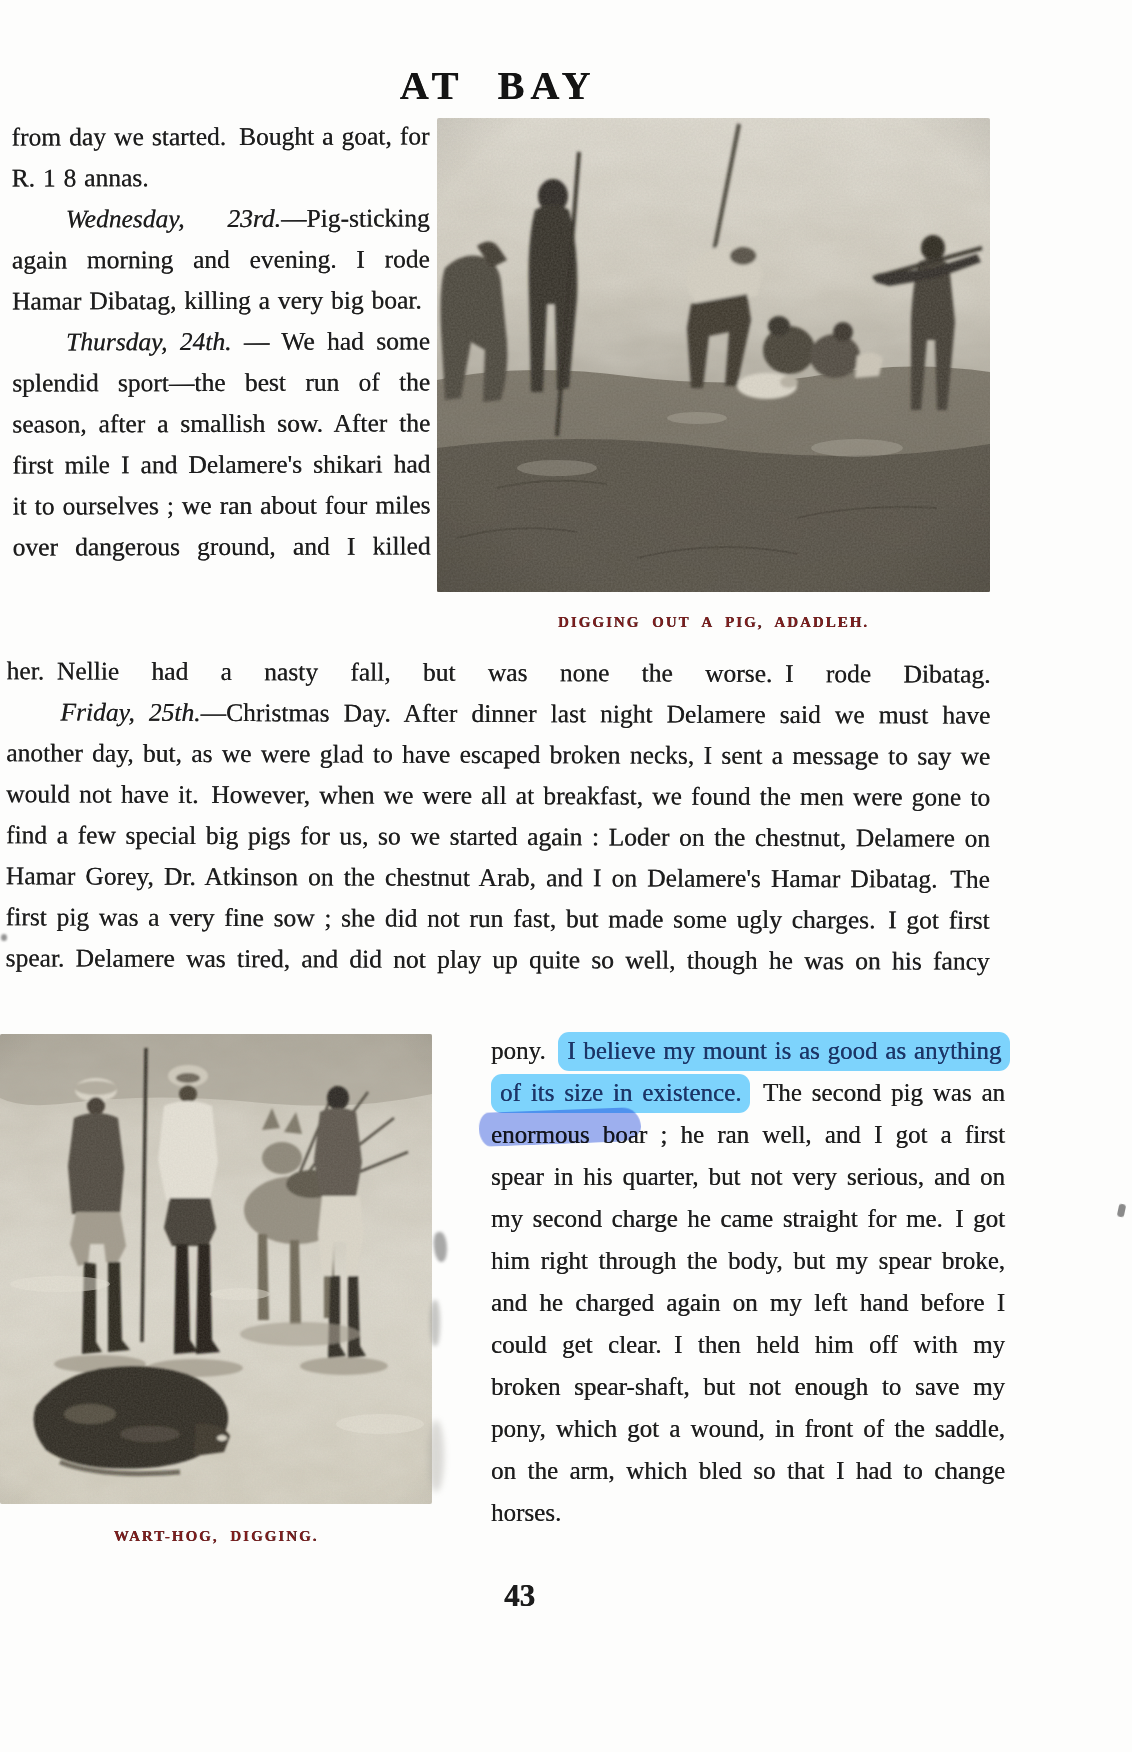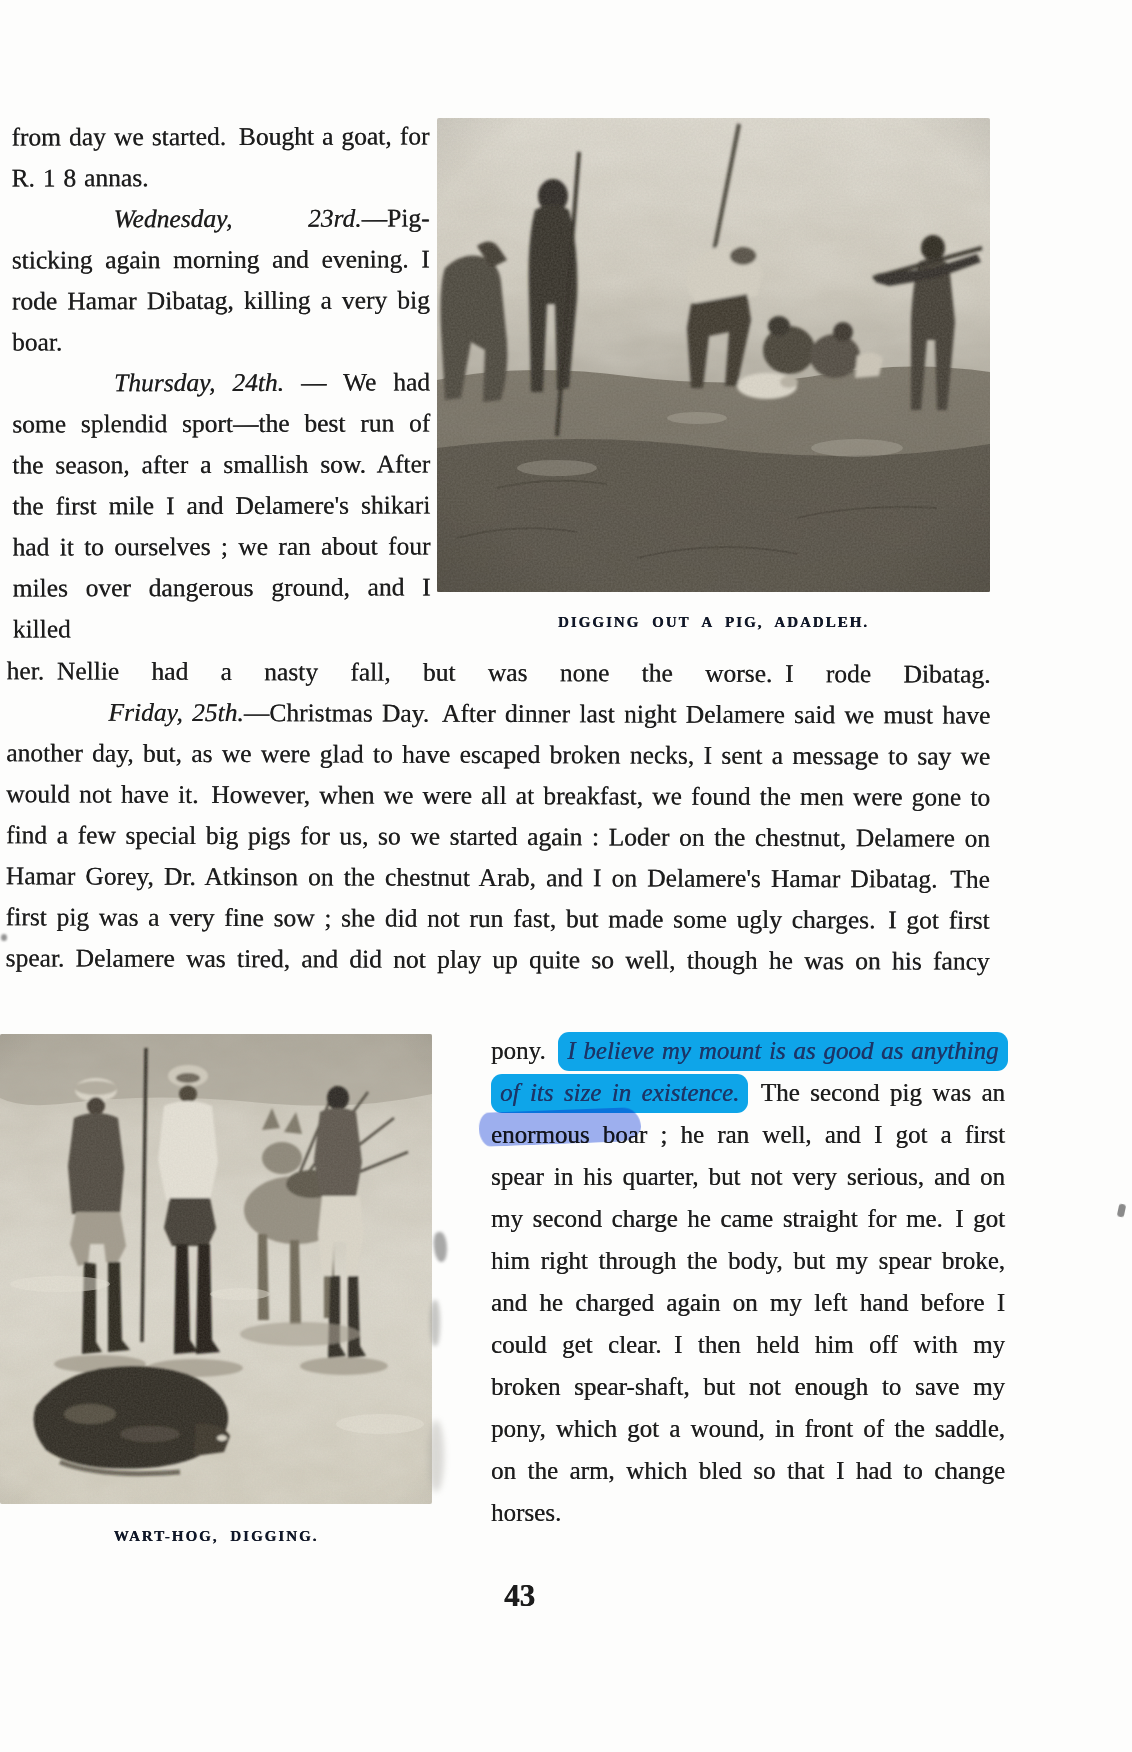--- a/index.html
+++ b/index.html
@@ -20,46 +20,45 @@
   }
 
   .body-text {
     font-size:25.5px; line-height:41px; text-align:justify;
     word-spacing:1.5px; color:#1d1d1d;
     text-shadow:0.35px 0 0 rgba(25,25,25,.85);
   }
   .body-text p { text-align:justify; }
   p.ind { text-indent:54px; }
   .stretch-last { text-align-last:justify; }
-  .lead { font-style:italic;margin-left:48px; }
+  .lead { font-style:italic; }
 
   .left-col { position:absolute; left:12px; top:116px; width:418px; transform:rotate(-0.15deg); }
 
   figure { margin:0; }
   .fig-top { position:absolute; left:437px; top:118px; width:553px; }
   .fig-bottom { position:absolute; left:0px; top:1034px; width:432px; }
   .photo { display:block; border-radius:2px; }
   .caption {
-    text-align:center; font-weight:bold; color:#0f172a;
+    text-align:center; font-weight:bold; color:#7f1d1d;
     font-size:15px; letter-spacing:2px; word-spacing:6px;
     text-shadow:0.3px 0 0 #242424;
   }
   .fig-top .caption { margin-top:22px; }
   .fig-bottom .caption { margin-top:24px; }
 
   .main-para { position:absolute; left:6px; top:652px; width:984px; transform:rotate(0.2deg); }
 
   .right-col { position:absolute; left:491px; top:1030px; width:514px; line-height:42px; font-size:25px; }
 
   .hl {
-    background:#0ea5e9; color:#1c3567;
+    background:#7dd3fc; color:#1c3567;
     padding:5px 9px 7px 9px; border-radius:11px;
     -webkit-box-decoration-break:clone; box-decoration-break:clone;
     text-shadow:0.35px 0 0 rgba(28,53,103,.9);
-    font-style:italic;
   }
   .hl-stroke {
     position:absolute; left:-12px; top:80px; width:162px; height:34px;
     background:#91a6ef; opacity:.88;
     border-radius:10px 18px 24px 12px / 16px 20px 14px 18px;
     transform:rotate(-2.2deg);
     mix-blend-mode:multiply; pointer-events:none;
   }
 
   .page-num {
@@ -73,20 +72,21 @@
   .s2 { left:1118px; top:1204px; width:7px; height:13px; background:#6e6e6e; border-radius:3px; transform:rotate(12deg); filter:blur(0.7px); opacity:.8; }
   .s3 { left:434px; top:1232px; width:13px; height:30px; background:#8b8b8b; border-radius:50% 40% 60% 45%; transform:rotate(-8deg); filter:blur(1.4px); opacity:.75; }
   .s4 { left:430px; top:1300px; width:10px; height:46px; background:#9a9a96; border-radius:45%; filter:blur(2.2px); opacity:.55; }
   .s5 { left:428px; top:1420px; width:16px; height:72px; background:#a5a39c; border-radius:50%; filter:blur(3px); opacity:.4; }
 </style>
 </head>
 <body>
 
 <div class="page">
 
+  <div class="title">AT BAY</div>
 
   <div class="left-col body-text">
     <p><span>from day we started. Bought a goat, for R. 1 8 annas.</span></p>
     <p class="ind"><span class="lead">Wednesday, 23rd.</span><span>—Pig-sticking again morning and evening. I rode Hamar Dibatag, killing a very big boar.</span></p>
     <p class="ind stretch-last"><span class="lead">Thursday, 24th.</span><span> — We had some splendid sport—the best run of the season, after a smallish sow. After the first mile I and Delamere's shikari had it to ourselves ; we ran about four miles over dangerous ground, and I killed</span></p>
   </div>
 
   <figure class="fig-top">
     <svg class="photo" width="553" height="474" viewBox="0 0 553 474" xmlns="http://www.w3.org/2000/svg" role="img">
       <defs>

